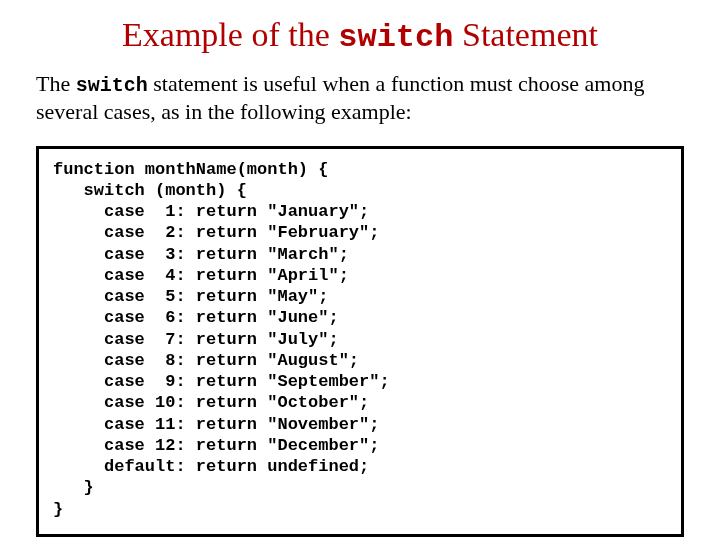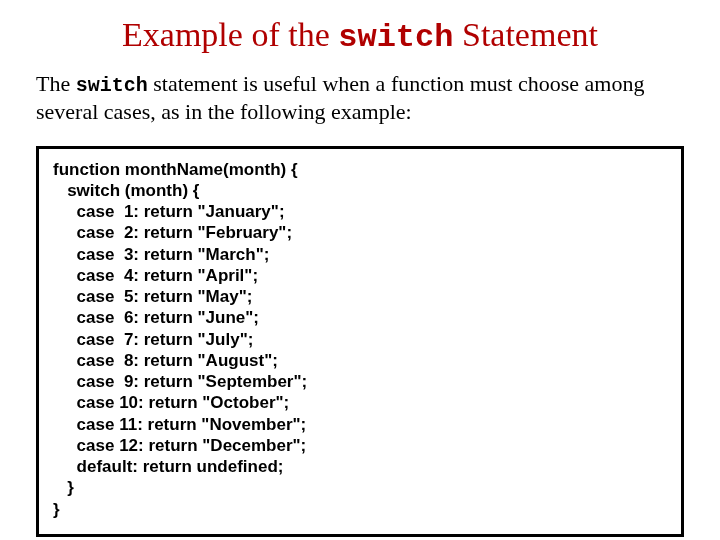--- a/index.html
+++ b/index.html
@@ -36,21 +36,21 @@
     line-height: 1.25;
   }
   p.intro .mono {
     font-family: "Courier New", Courier, monospace;
     font-weight: bold;
     font-size: 20px;
   }
   .codebox {
     border: 3px solid #000;
     padding: 10px 14px 14px 14px;
-    font-family: Liberation Sans, sans-serif;
+    font-family: Liberation Mono, monospace;
     font-weight: bold;
     font-size: 17px;
     line-height: 1.25;
     white-space: pre;
     color: #000;
   }
 </style>
 </head>
 <body>
 

